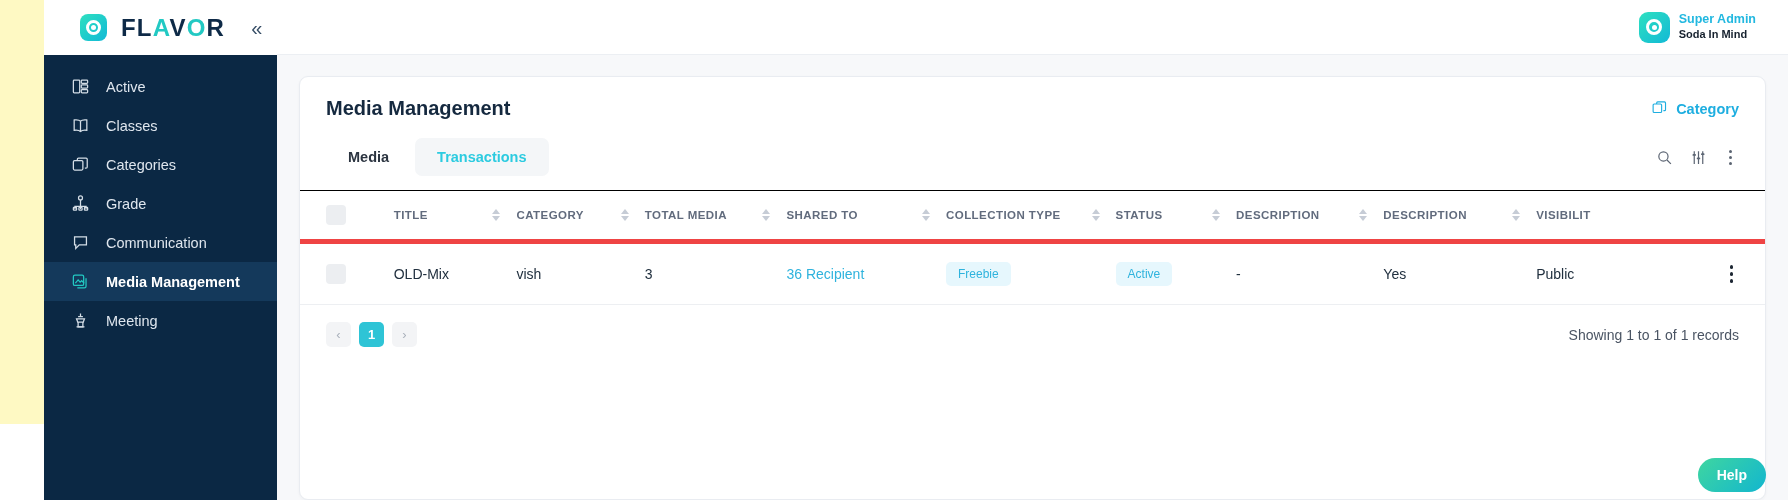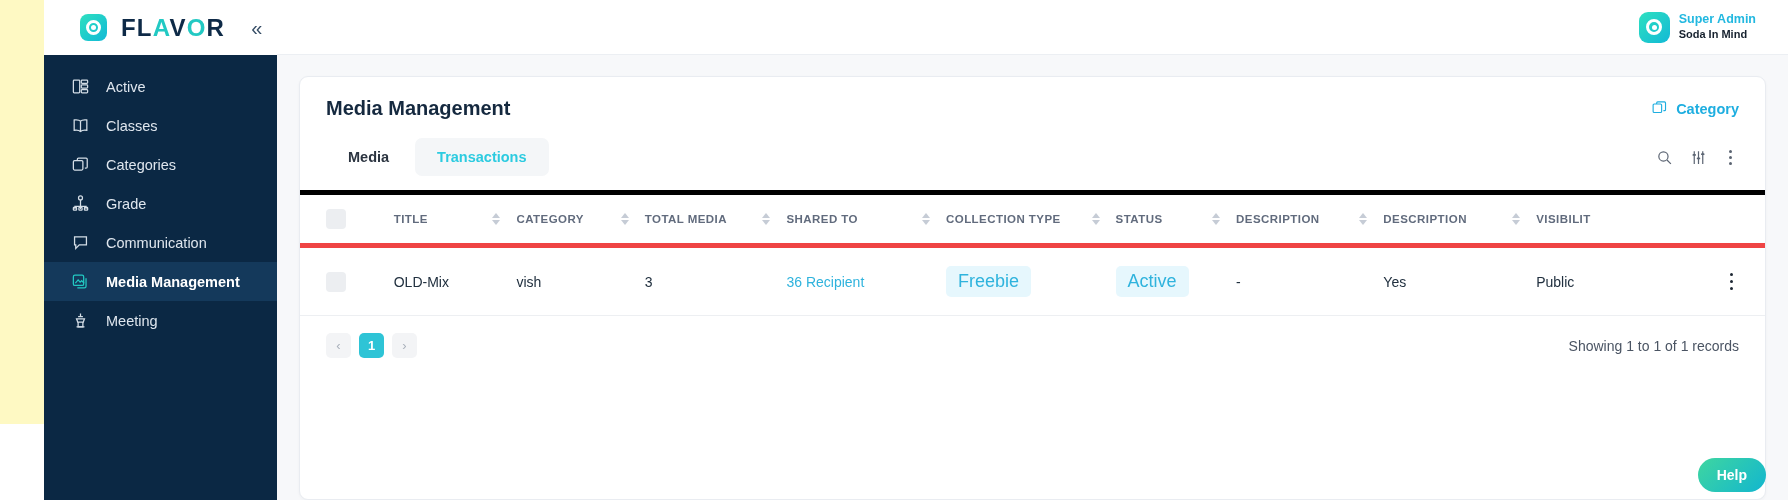--- a/index.html
+++ b/index.html
@@ -102,37 +102,37 @@
   .tool-ico svg { width:17px;height:17px;stroke:#5b6472;fill:none;stroke-width:1.7; }
   .kebab { display:flex; flex-direction:column; gap:3px; cursor:pointer; padding:2px 5px; }
   .kebab i { width:3px;height:3px;border-radius:50%;background:#5b6472;display:block; }
 
   
   .table-wrap { margin-top:14px; position:relative; }
   table { width:100%; border-collapse:collapse; table-layout:fixed; }
   thead th {
     text-align:left; font-size:11.5px; font-weight:700; color:#616b7d;
     letter-spacing:.45px; padding: 14px 0 14px 0; white-space:nowrap;
-    border-top:5px solid #000000;
+    border-top:1px solid #000000;
   }
   thead th .th-in { display:flex; align-items:center; justify-content:space-between; padding-right:16px; }
   .sort { display:flex; flex-direction:column; gap:2px; flex:0 0 8px; }
   .sort .up, .sort .dn { width:0;height:0;border-left:4px solid transparent;border-right:4px solid transparent; }
   .sort .up { border-bottom:5px solid #c6ccd6; }
   .sort .dn { border-top:5px solid #c6ccd6; }
   tbody td {
     font-size:14px; color:#21303f; padding: 18px 0; border-top:5px solid #ef4444;
     white-space:nowrap; vertical-align:middle;
   }
   .col-chk { width:58px; padding-left:26px !important; }
   .chk { width:20px;height:20px;border-radius:4px;background:#eceef1;display:block;cursor:pointer; }
   .link-cell { color:#2fb3dd; cursor:pointer; }
   .pill {
     display:inline-block; background:#e6f7fd; color:#2fb3dd;
-    padding:5px 12px; border-radius:5px; font-size:18px;
+    padding:5px 12px; border-radius:5px; font-size:12px;
   }
   .row-kebab { display:flex; flex-direction:column; gap:3.5px; cursor:pointer; align-items:center; }
   .row-kebab i { width:3.5px;height:3.5px;border-radius:50%;background:#1d2733;display:block; }
 
   
   .card-foot {
     display:flex; align-items:center; justify-content:space-between;
     padding: 17px 26px; border-top:1px solid #edeff2;
   }
   .pager { display:flex; align-items:center; gap:8px; }

